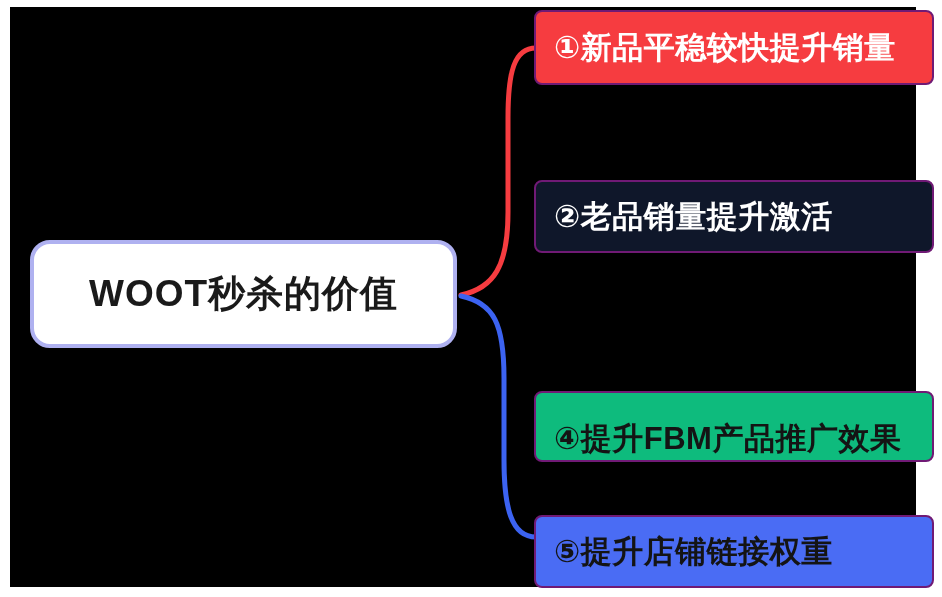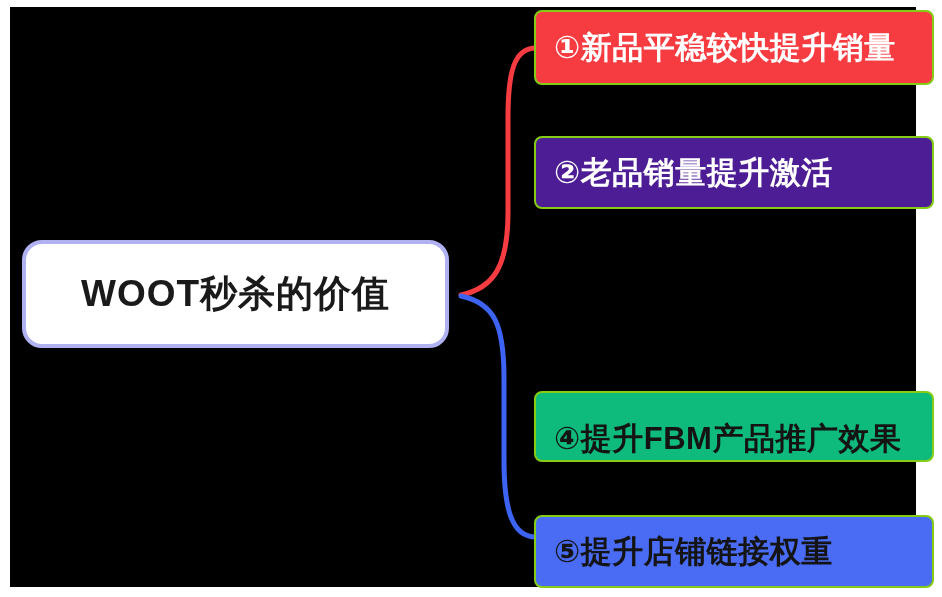--- a/index.html
+++ b/index.html
@@ -26,42 +26,42 @@
   .connectors {
     position: absolute;
     left: 0;
     top: 0;
     width: 942px;
     height: 597px;
     pointer-events: none;
   }
   .root-node {
     position: absolute;
-    left: 22px;
+    left: 30px;
     top: 240px;
     width: 419px;
     height: 100px;
     background: #ffffff;
     border: 4px solid #afb1f0;
     border-radius: 20px;
     display: flex;
     align-items: center;
     justify-content: center;
     font-size: 37px;
     font-weight: 900;
     color: #1a1a1a;
     letter-spacing: 1px;
     box-sizing: content-box;
     cursor: pointer;
   }
   .branch-node {
     position: absolute;
     left: 534px;
     width: 378px;
-    border: 2px solid #84cc16;
+    border: 2px solid #701a75;
     border-radius: 8px;
     display: flex;
     align-items: center;
     padding-left: 18px;
     font-size: 31px;
     font-weight: 800;
     letter-spacing: 0.5px;
     box-sizing: content-box;
     cursor: pointer;
     white-space: nowrap;
@@ -86,21 +86,21 @@
   </svg>
 
   <div class="root-node" style="background: rgb(255, 255, 255); border-color: rgb(175, 177, 240); color: rgb(26, 26, 26);">
     <span>WOOT秒杀的价值</span>
   </div>
 
   <div class="branch-node b1" style="background: rgb(246, 60, 64); color: rgb(255, 255, 255);">
     <span>①新品平稳较快提升销量</span>
   </div>
 
-  <div class="branch-node b2" style="background: #4c1d95; color: rgb(255, 255, 255);">
+  <div class="branch-node b2" style="background: #0f172a; color: rgb(255, 255, 255); margin-top: 44px;">
     <span>②老品销量提升激活</span>
   </div>
 
 
   <div class="branch-node b4" style="background: rgb(14, 187, 125); color: rgb(20, 20, 20);">
     <span>④提升FBM产品推广效果</span>
   </div>
 
   <div class="branch-node b5" style="background: rgb(74, 108, 244); color: rgb(20, 20, 20);">
     <span>⑤提升店铺链接权重</span>

